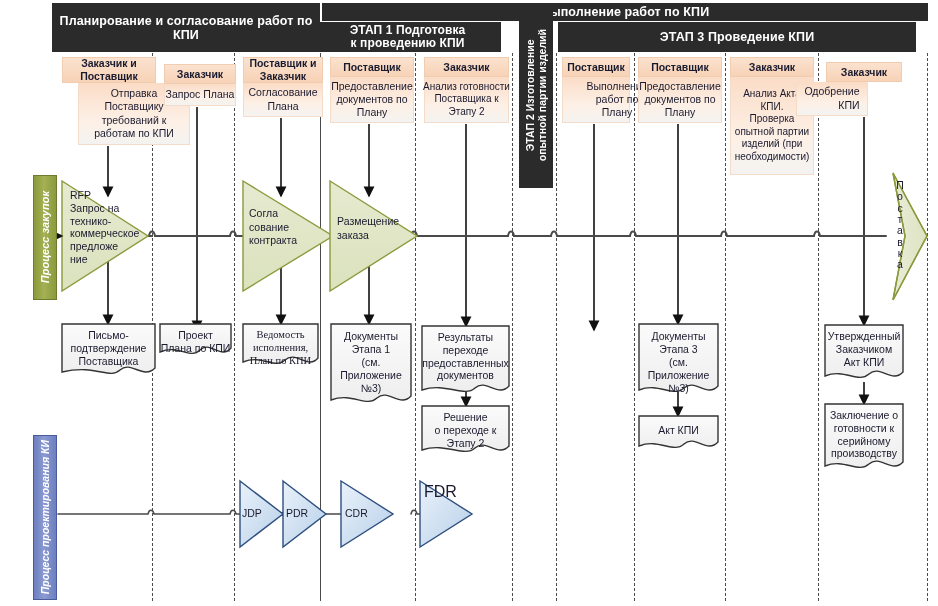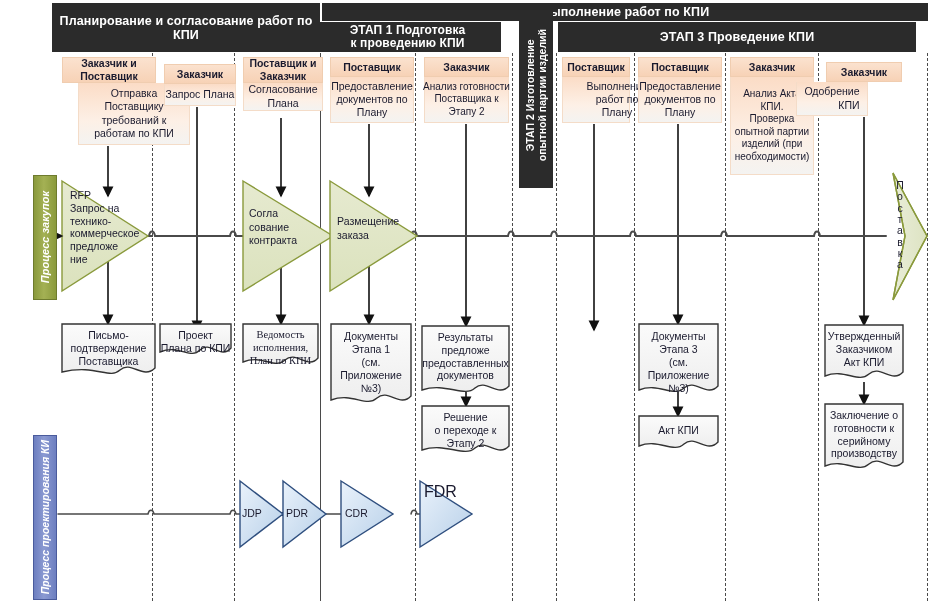--- a/index.html
+++ b/index.html
@@ -83,21 +83,21 @@
   <div class="abs role-body" style="left:62px;top:83px;width:112px;height:62px;white-space:pre;margin-left:16px;">Отправка
 Поставщику
 требований к
 работам по КПИ</div>
 
   <div class="abs role-head" style="left:164px;top:64px;width:72px;height:20px;white-space:pre;">Заказчик</div>
   <div class="abs role-body" style="left:164px;top:84px;width:72px;height:22px;white-space:pre;">Запрос Плана</div>
 
   <div class="abs role-head" style="left:243px;top:57px;width:80px;height:26px;white-space:pre;">Поставщик и
 Заказчик</div>
-  <div class="abs role-body" style="left:243px;top:83px;width:80px;height:28px;white-space:pre;">Согласование
+  <div class="abs role-body" style="left:243px;top:83px;width:80px;height:34px;white-space:pre;">Согласование
 Плана</div>
 
   <div class="abs role-head" style="left:330px;top:57px;width:84px;height:20px;white-space:pre;">Поставщик</div>
   <div class="abs role-body" style="left:330px;top:77px;width:84px;height:46px;white-space:pre;">Предоставление
 документов по
 Плану</div>
 
   <div class="abs role-head" style="left:424px;top:57px;width:85px;height:20px;white-space:pre;">Заказчик</div>
   <div class="abs role-body" style="left:424px;top:77px;width:85px;height:46px;white-space:pre;font-size:10px;">Анализ готовности
 Поставщика к
@@ -335,21 +335,21 @@
 Плана по КПИ</div>
   <div class="abs" style="left:243px;top:329px;width:75px;text-align:center;font-size:10.5px;line-height:1.22;white-space:pre;font-family:Liberation Serif, serif;">Ведомость
 исполнения,
 План по КПИ</div>
   <div class="abs" style="left:331px;top:330px;width:80px;text-align:center;font-size:10.5px;line-height:1.24;white-space:pre;">Документы
 Этапа 1
 (см.
 Приложение
 №3)</div>
   <div class="abs" style="left:420px;top:331px;width:91px;text-align:center;font-size:10.5px;line-height:1.22;white-space:pre;">Результаты
-предложе
+переходе
 предоставленных
 документов</div>
   <div class="abs" style="left:420px;top:411px;width:91px;text-align:center;font-size:10.5px;line-height:1.22;white-space:pre;">Решение
 о переходе к
 Этапу 2</div>
   <div class="abs" style="left:639px;top:330px;width:79px;text-align:center;font-size:10.5px;line-height:1.24;white-space:pre;">Документы
 Этапа 3
 (см.
 Приложение
 №3)</div>

